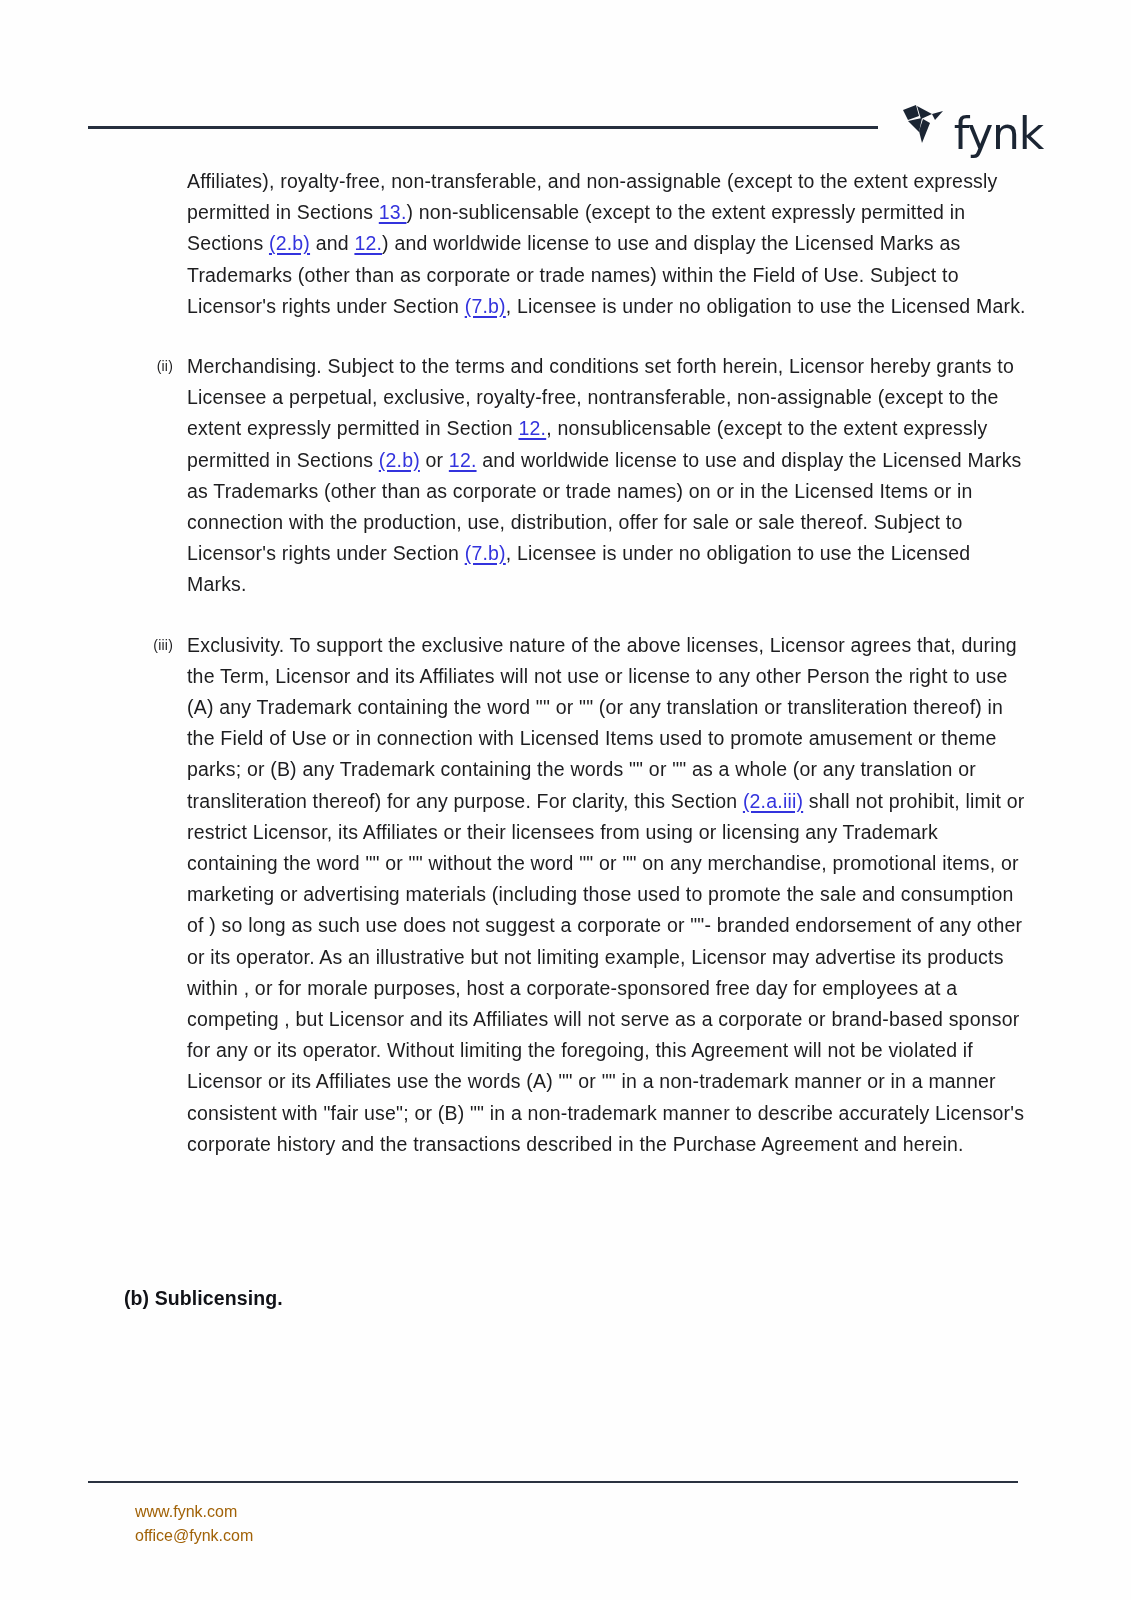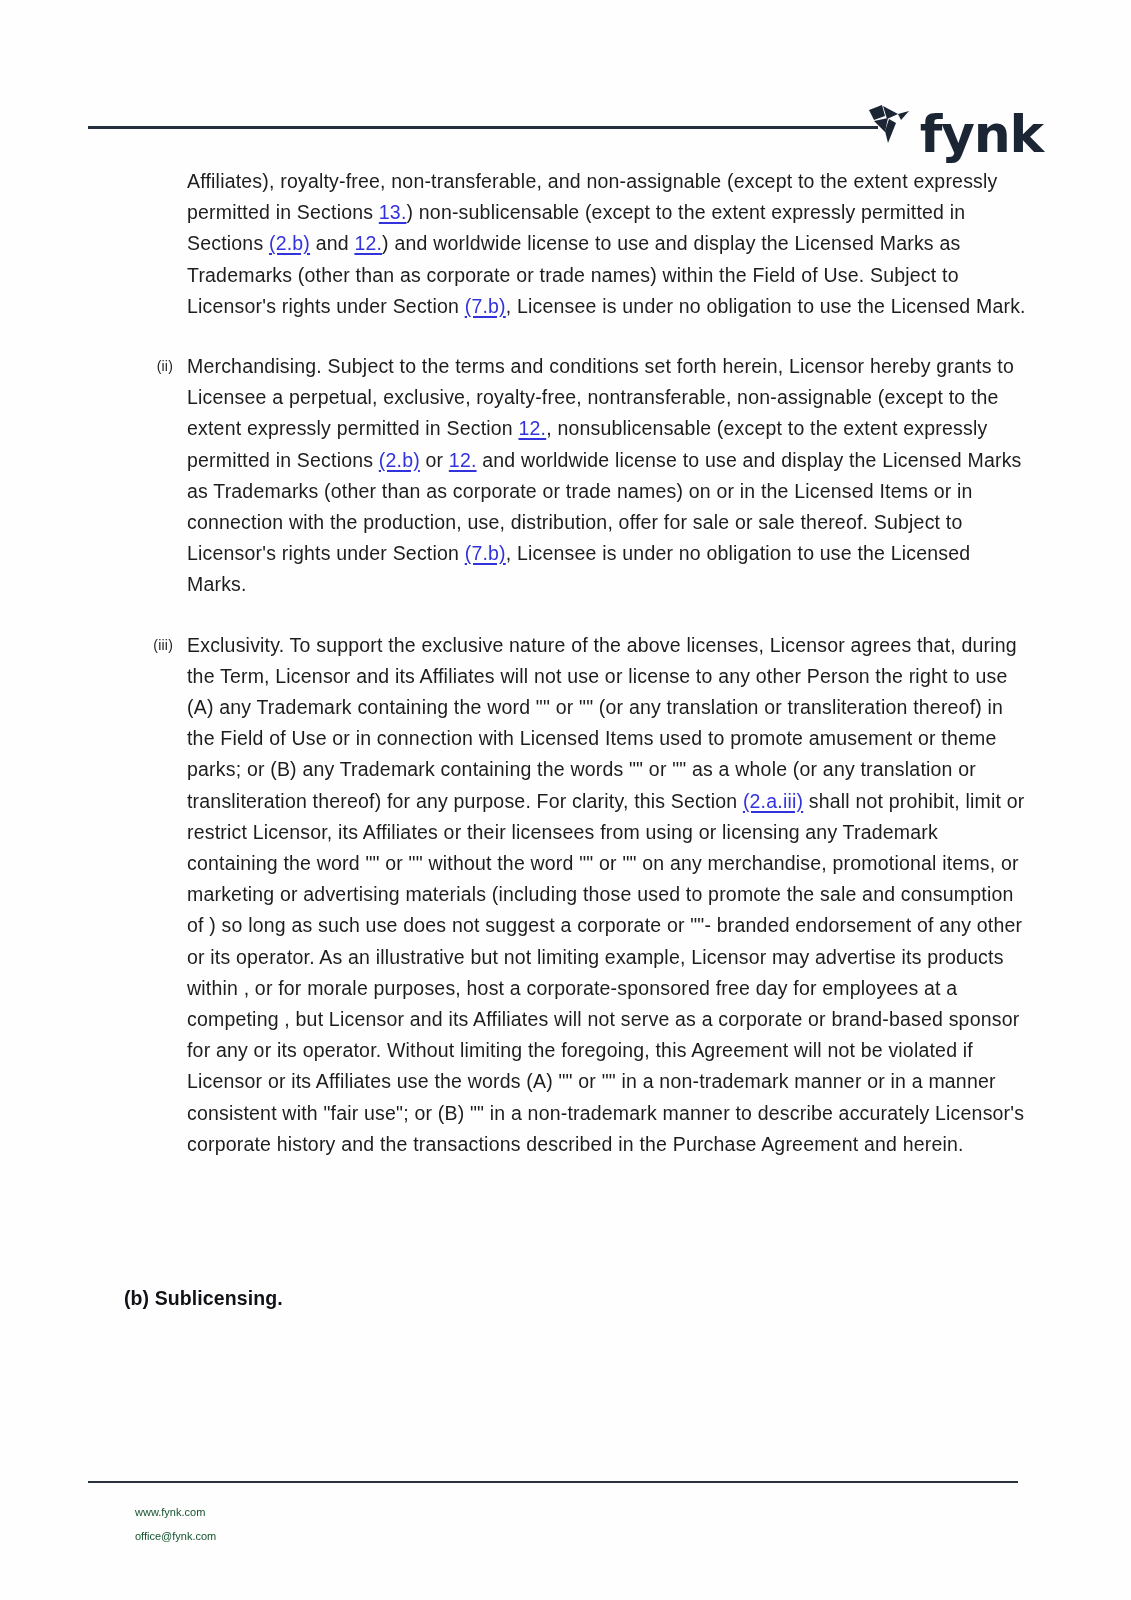--- a/index.html
+++ b/index.html
@@ -48,22 +48,22 @@
     gap: 9px;
     height: 56px;
   }
   .logo-mark {
     display: block;
     width: 46px;
     height: 42px;
   }
   .logo-word {
     font-family: "DejaVu Sans", sans-serif;
-    font-size: 52px;
-    font-weight: 700;
+    font-size: 44px;
+    font-weight: 400;
     letter-spacing: -1.2px;
     color: #1b2533;
     line-height: 1;
     margin-top: 19px;
   }
 
   
   .content {
     position: absolute;
     top: 154px;
@@ -131,23 +131,23 @@
     bottom: 52px;
   }
   .footer-rule {
     width: 930px;
     height: 2px;
     background: #2a3240;
     margin-bottom: 17px;
   }
   .footer-lines {
     padding-left: 47px;
-    font-size: 11px;
+    font-size: 16px;
     line-height: 24px;
-    color: #14532d;
+    color: #a16207;
   }
 </style>
 </head>
 <body>
 
 <div class="page">
 
   <div class="header">
     <div class="header-rule"></div>
     <div class="logo">

